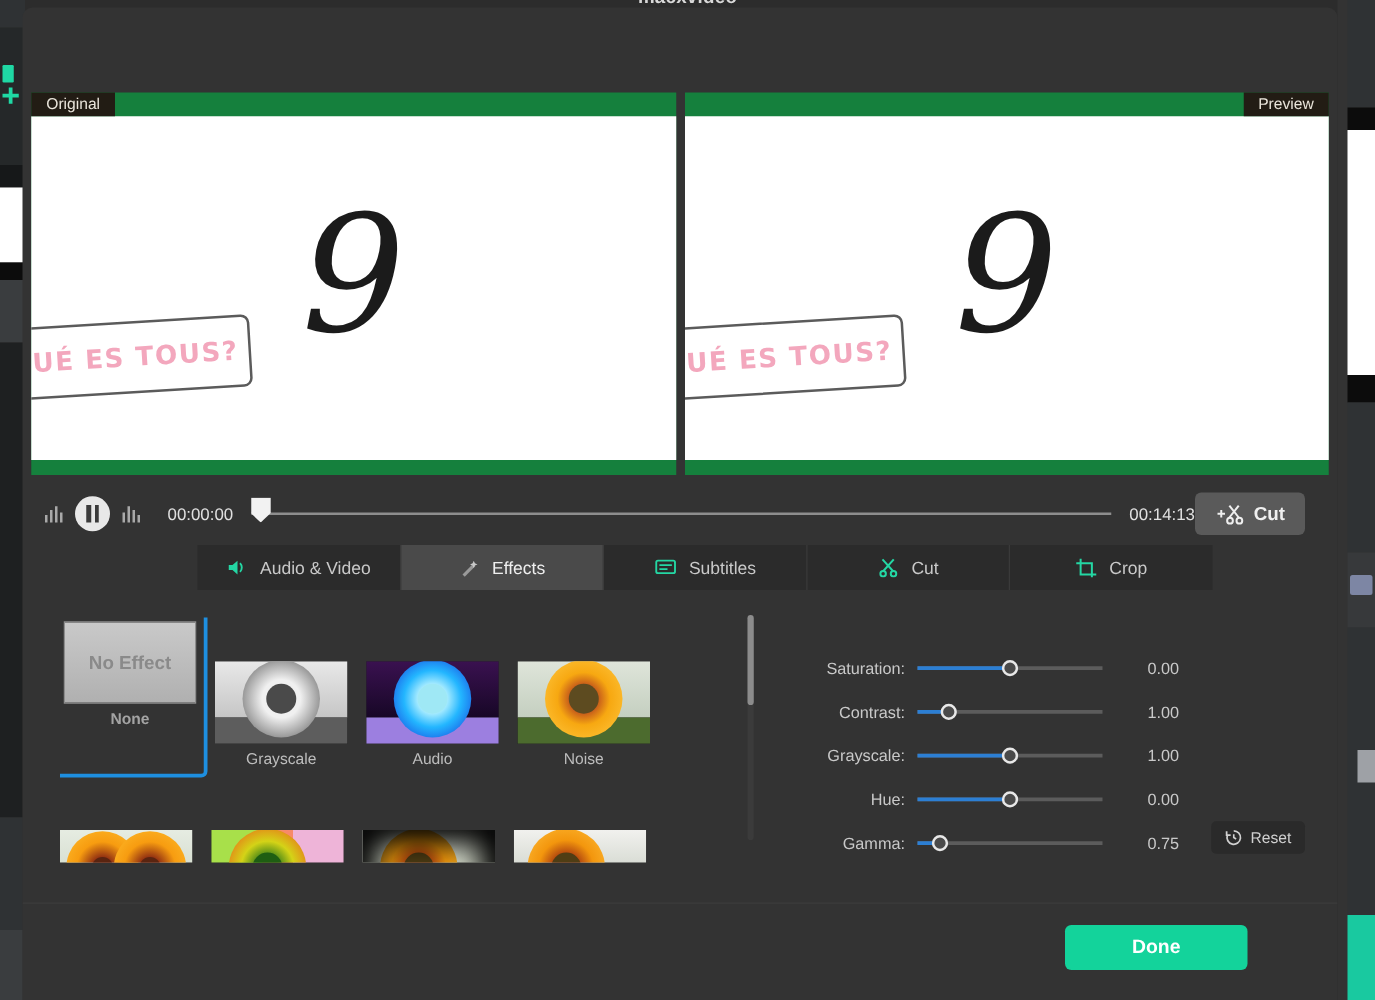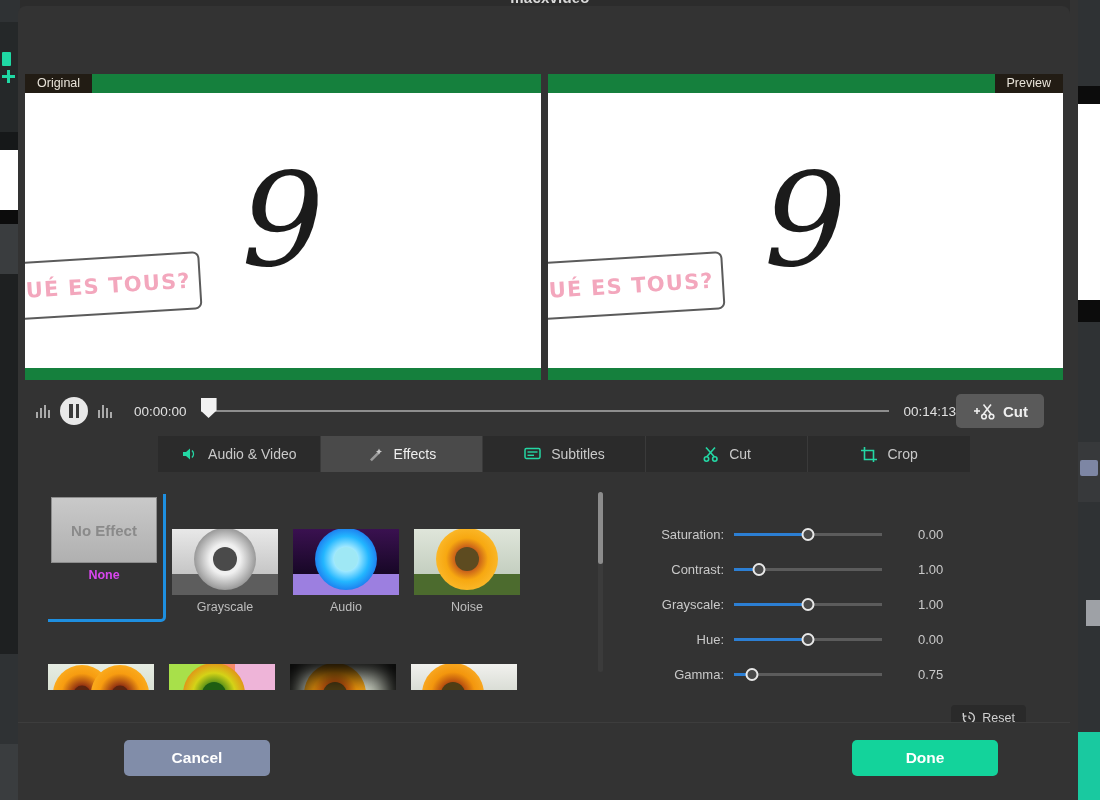--- a/index.html
+++ b/index.html
@@ -198,21 +198,21 @@
     background: #222;
   }
   .fx .label {
     text-align: center; color: #bdbdbd; font-size: 12.5px;
     margin-top: 5px; height: 16px;
   }
   .fx.selected {
     border: 3px solid #1e8fe0; border-radius: 5px;
     padding: 6px 6px 2px 6px; width: 124px; margin: -6px -9px -6px -6px;
   }
-  .fx.selected .label { color: #d946ef; font-weight: 700; }
+  .fx.selected .label { color: #a3a3a3; font-weight: 700; }
   .thumb.none {
     background: linear-gradient(#c9c9c9, #b0b0b0);
     display: flex; align-items: center; justify-content: center;
     color: #8a8a8a; font-size: 15px; font-weight: 600;
     border: 1px solid #8d8d8d;
   }
   
   .flower { position: absolute; inset: 0; }
   .flower .sky { position: absolute; left:0; top:0; right:0; height: 68%; }
   .flower .ground { position: absolute; left:0; bottom:0; right:0; height: 32%; }
@@ -249,24 +249,24 @@
     display: flex; align-items: center;
   }
   .adj-track .rail { width: 100%; height: 2.5px; background: #5c5c5c; }
   .adj-track .fill { position: absolute; left: 0; height: 2.5px; background: #2c7fd4; }
   .adj-track .knob {
     position: absolute; width: 13px; height: 13px; border-radius: 50%;
     background: #4a4a4a; border: 2.5px solid #e8e8e8; transform: translateX(-6.5px);
   }
   .adj-value { color: #c9c9c9; font-size: 13px; margin-left: 26px; }
   #reset-btn {
-    position: absolute; right: 32px; top: 140px;
+    position: absolute; right: 14px; top: 140px;
     display: flex; align-items: center; gap: 6px;
     background: #2a2a2a; border-radius: 4px; padding: 6px 11px;
-    color: #d0d0d0; font-size: 12.5px; cursor: pointer; margin-top: 48px;
+    color: #d0d0d0; font-size: 12.5px; cursor: pointer;
   }
 
   
   #footer {
     position: absolute; left: 0; top: 716px; width: 1052px; height: 78px;
     background: #333333;
   }
   #footer:before {
     content:""; position:absolute; left:0; top:0; width:1052px; height:1px;
     background:#3d3d3d;
@@ -579,17 +579,16 @@
           <path d="M7 1.6a5.4 5.4 0 1 1-5.1 3.6" stroke="#d0d0d0" stroke-width="1.4" fill="none"></path>
           <path d="M1.3 1.9v3.2h3.2" stroke="#d0d0d0" stroke-width="1.4" fill="none"></path>
           <path d="M7 4.4V7l1.9 1.2" stroke="#d0d0d0" stroke-width="1.3" fill="none"></path>
         </svg>
         <span>Reset</span>
       </div>
     </div>
   </div>
 
   <div id="footer">
-    <div class="fbtn" id="cancel-btn">Cancel</div>
     <div class="fbtn" id="done-btn">Done</div>
   </div>
 
 </div>
 
 </body></html>

